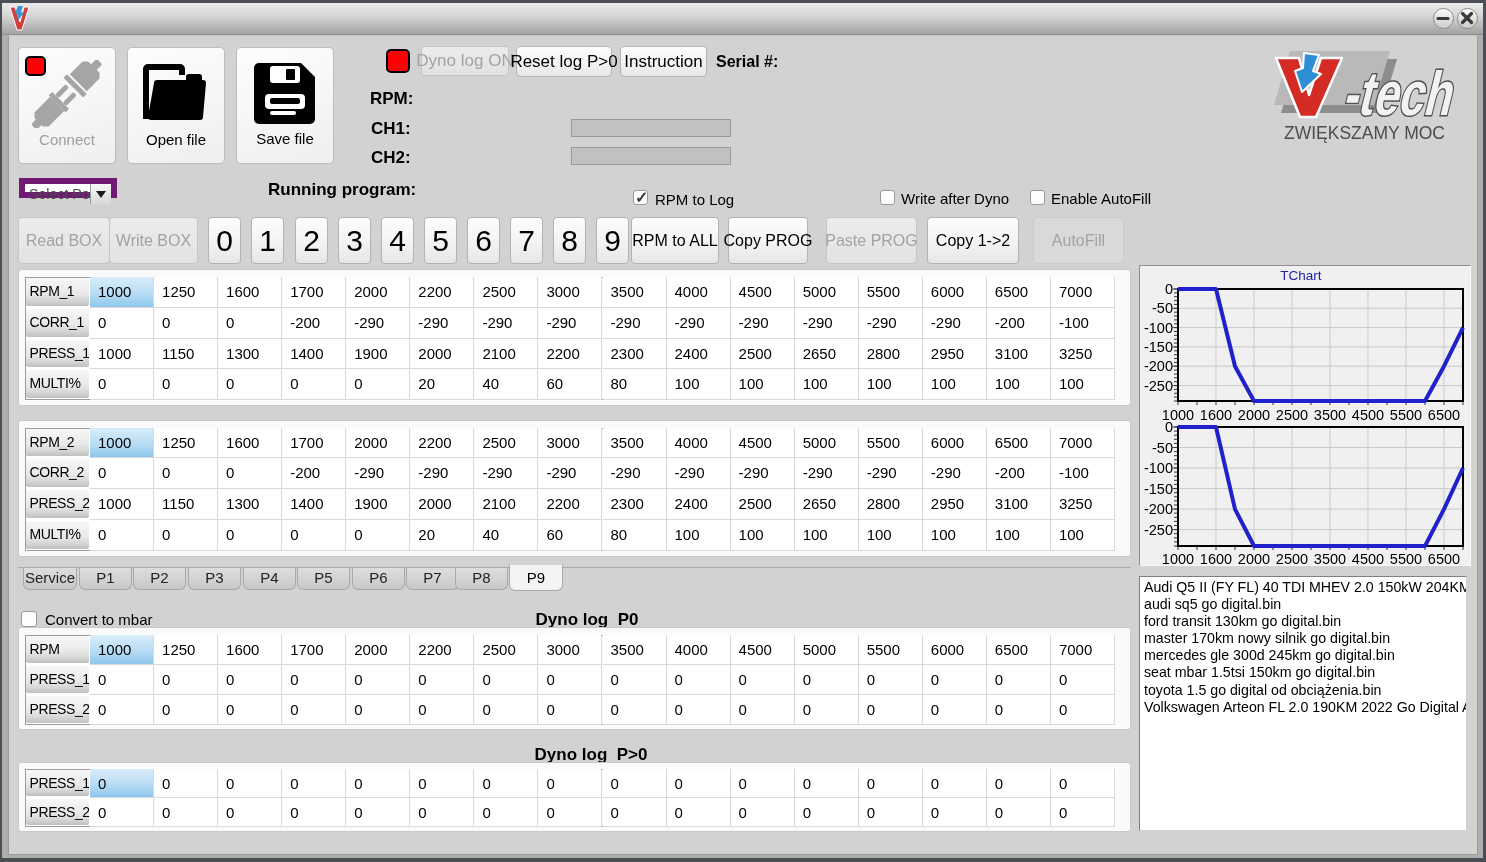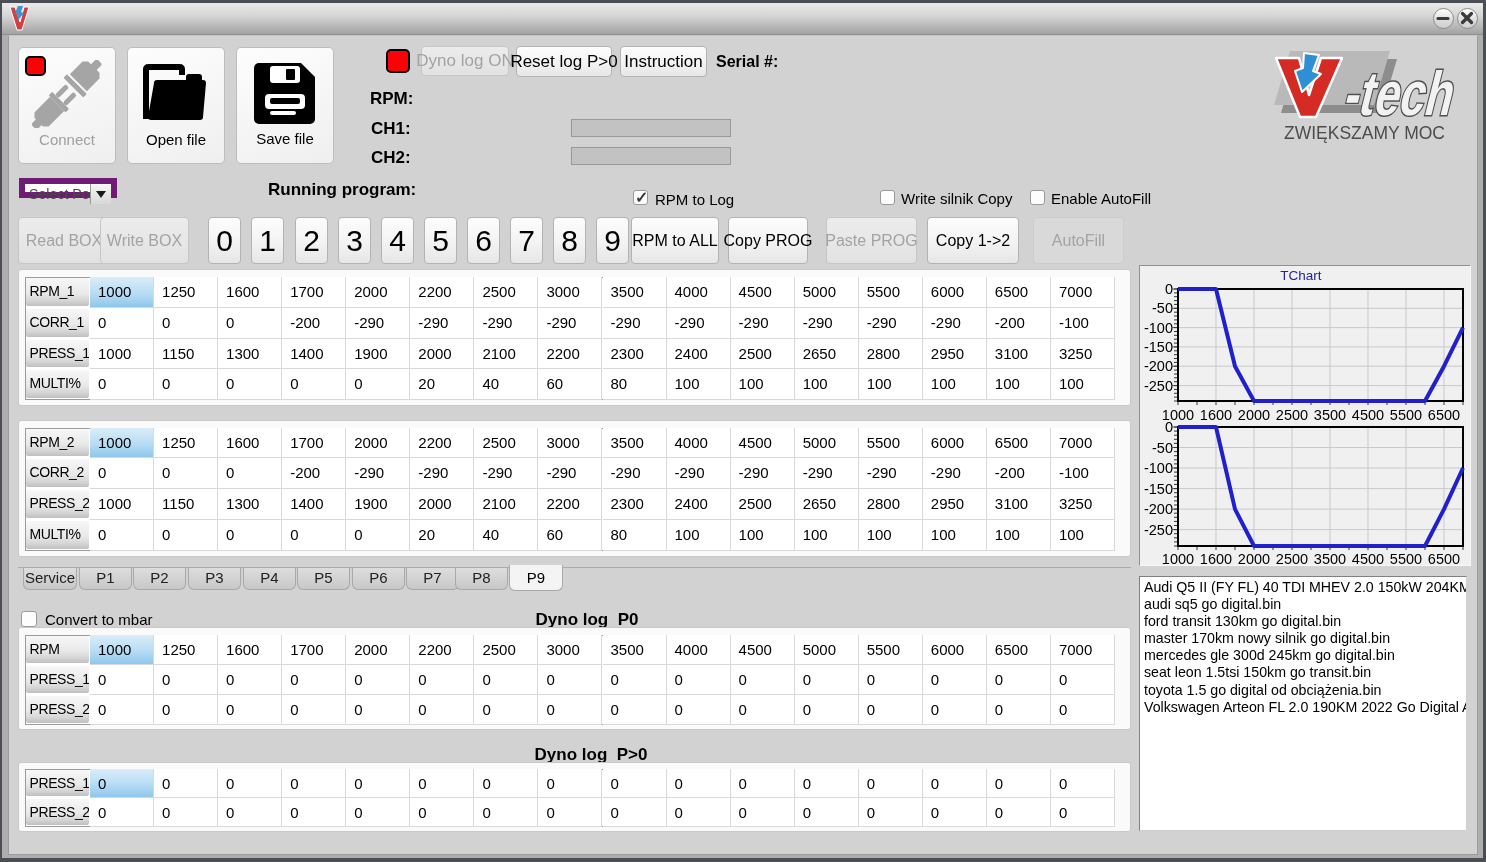--- a/index.html
+++ b/index.html
@@ -122,25 +122,25 @@
 <div class="blab bold" style="left:371px;top:119px;font-size:17px">CH1:</div>
 <div class="blab bold" style="left:371px;top:148px;font-size:17px">CH2:</div>
 <div class="bar" style="left:571px;top:119px"></div>
 <div class="bar" style="left:571px;top:147px"></div>
 <div class="blab bold" style="left:268px;top:180px;font-size:17px">Running program:</div>
 <div class="cb" style="left:633px;top:190px">
       <span class="chk">✓</span>
     </div>
 <div class="blab" style="left:655px;top:191px">RPM to Log</div>
 <div class="cb" style="left:880px;top:190px"></div>
-<div class="blab" style="left:901px;top:190px">Write silnik Copy</div>
+<div class="blab" style="left:901px;top:190px">Write after Dyno</div>
 <div class="cb" style="left:1030px;top:190px"></div>
 <div class="blab" style="left:1051px;top:190px">Enable AutoFill</div>
 <div class="btn dis" style="left:18px;top:217px;width:92px;height:47px">Read BOX</div>
-<div class="btn dis" style="left:100px;top:217px;width:89px;height:47px">Write BOX</div>
+<div class="btn dis" style="left:109px;top:217px;width:89px;height:47px">Write BOX</div>
 <div class="btn" style="left:208px;top:217px;width:33px;height:47px;font-size:30px">0</div>
 <div class="btn" style="left:251px;top:217px;width:33px;height:47px;font-size:30px">1</div>
 <div class="btn" style="left:295px;top:217px;width:33px;height:47px;font-size:30px">2</div>
 <div class="btn" style="left:338px;top:217px;width:33px;height:47px;font-size:30px">3</div>
 <div class="btn" style="left:381px;top:217px;width:33px;height:47px;font-size:30px">4</div>
 <div class="btn" style="left:424px;top:217px;width:33px;height:47px;font-size:30px">5</div>
 <div class="btn" style="left:467px;top:217px;width:33px;height:47px;font-size:30px">6</div>
 <div class="btn" style="left:510px;top:217px;width:33px;height:47px;font-size:30px">7</div>
 <div class="btn" style="left:553px;top:217px;width:33px;height:47px;font-size:30px">8</div>
 <div class="btn" style="left:596px;top:217px;width:33px;height:47px;font-size:30px">9</div>
@@ -559,21 +559,21 @@
         <text x="304.0" y="298" text-anchor="middle" font-size="14.5" fill="#000" font-family="Liberation Sans, sans-serif">6500</text>
         <polyline points="38.0,161.0 57.0,161.0 76.0,161.0 95.0,243.1 114.0,280.0 133.0,280.0 152.0,280.0 171.0,280.0 190.0,280.0 209.0,280.0 228.0,280.0 247.0,280.0 266.0,280.0 285.0,280.0 304.0,243.1 323.0,202.0" fill="none" stroke="#2121cc" stroke-width="4" stroke-linejoin="round"></polyline>
       </svg>
     </div>
 <div class="filelist" style="padding-top:2px">
       <div>Audi Q5 II (FY FL) 40 TDI MHEV 2.0 150kW 204KM (</div>
       <div>audi sq5 go digital.bin</div>
       <div>ford transit 130km go digital.bin</div>
       <div>master 170km nowy silnik go digital.bin</div>
       <div>mercedes gle 300d 245km go digital.bin</div>
-      <div>seat leon 1.5tsi 150km go transit.bin</div>
+      <div>seat mbar 1.5tsi 150km go digital.bin</div>
       <div>toyota 1.5 go digital od obciążenia.bin</div>
       <div>Volkswagen Arteon FL 2.0 190KM 2022 Go Digital Au</div>
     </div>
 <svg width="235" height="105" viewBox="0 0 235 105" style="position:absolute;left:1243px;top:45px">
 <polygon points="54,14 154,14 138,68 38,68" fill="#8d8d8d"></polygon>
 <polygon points="47,6 147,6 131,60 31,60" fill="#b9b9b9"></polygon>
 <g>
 <path d="M33,13 L56,13 L66,50 L78,13 L99,13 L73,72 L57,72 Z" fill="#d42b25" stroke="#fff" stroke-width="2.5" stroke-linejoin="round"></path>
 <path d="M61,8 L76,10 L70,26 L78,29 L59,47 L52,26 L60,23 Z" fill="#2e8fd5" stroke="#fff" stroke-width="2" stroke-linejoin="round"></path>
 </g>

